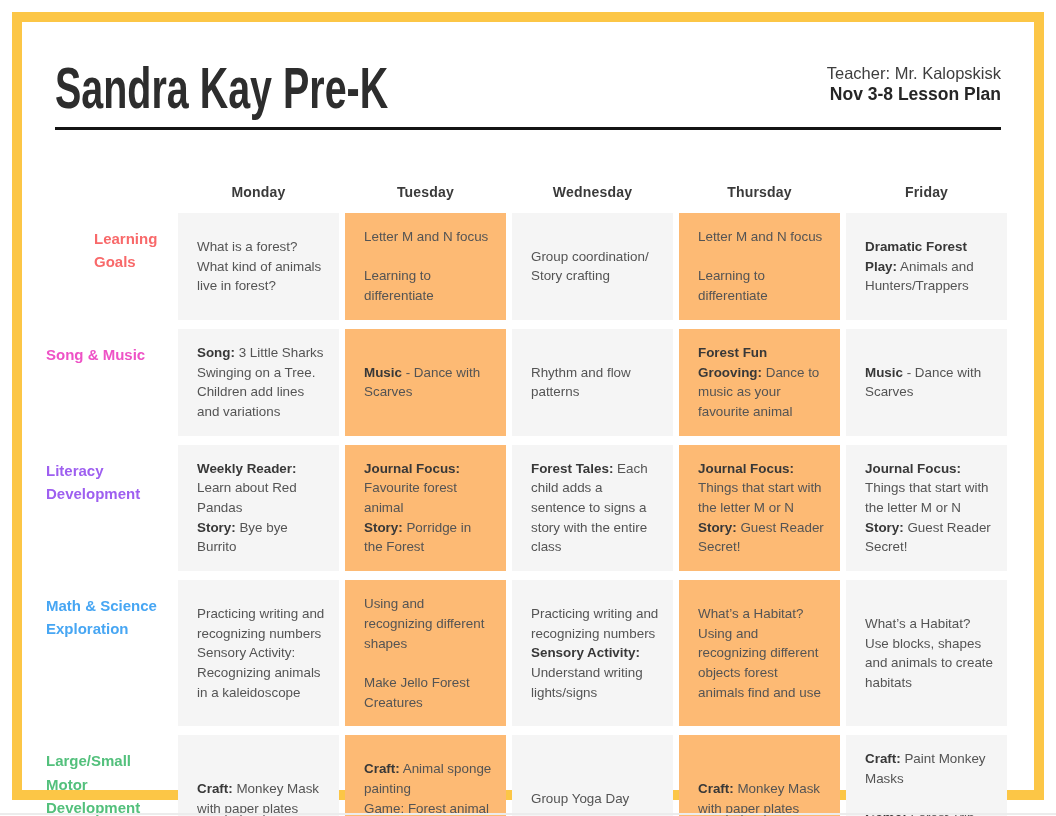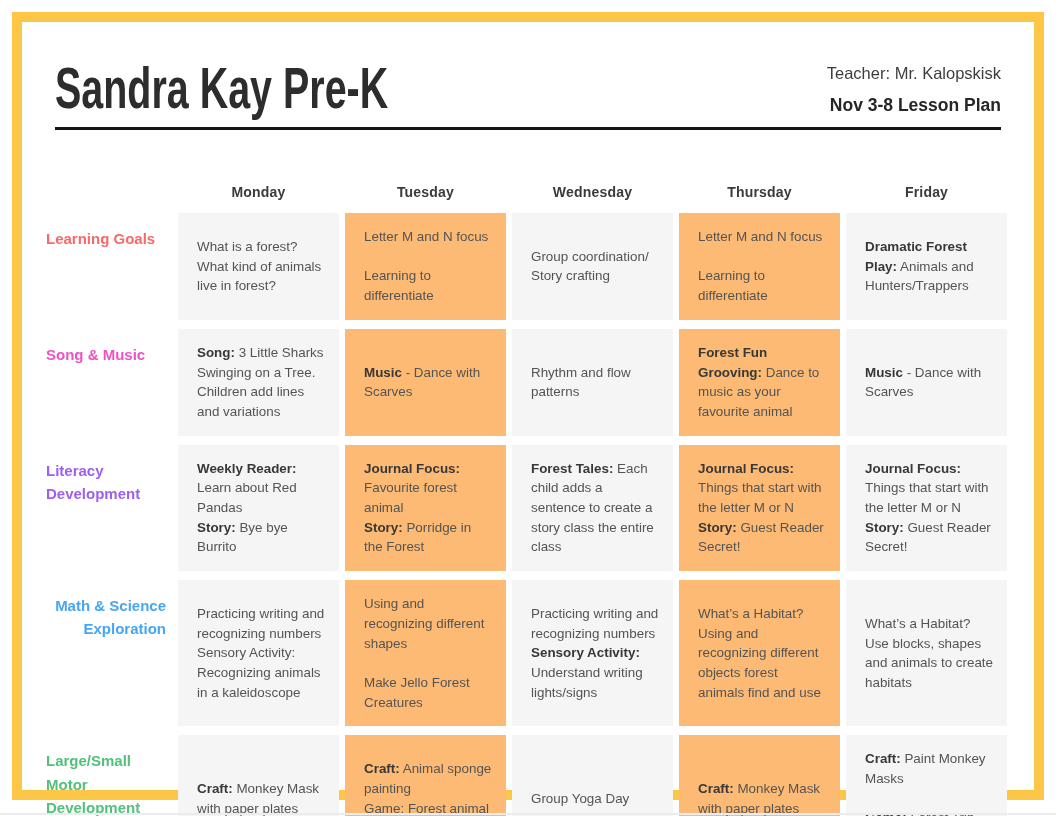--- a/index.html
+++ b/index.html
@@ -40,21 +40,21 @@
   }
   .teacher-line {
     font-size: 16.5px;
     color: #3e3e3e;
     margin-left: 20px;
   }
   .plan-line {
     font-size: 17.5px;
     font-weight: 700;
     color: #262626;
-    margin-top: 12px;
+    margin-top: 1px;
   }
   .divider {
     position: absolute;
     left: 55px; top: 127px;
     width: 946px; height: 3px;
     background: #141414;
   }
   .grid {
     position: absolute;
     left: 46px; top: 184px;
@@ -115,33 +115,33 @@
 
 <div class="divider"></div>
 
 <div class="grid" id="lesson-grid">
   <div class="spacer"></div>
 <div class="day-header">Monday</div>
     <div class="day-header">Tuesday</div>
     <div class="day-header">Wednesday</div>
     <div class="day-header">Thursday</div>
     <div class="day-header">Friday</div>
-    <div class="lesson-row"><div class="row-label" style="color: rgb(248, 105, 106);">Learning Goals</div><div class="cell r0"><div><span>What is a forest?
+    <div class="lesson-row"><div class="row-label" style="color: rgb(248, 105, 106); margin-left: 48px;">Learning Goals</div><div class="cell r0"><div><span>What is a forest?
 What kind of animals live in forest?</span></div></div><div class="cell r0 alt"><div><span>Letter M and N focus
 
 Learning to differentiate</span></div></div><div class="cell r0"><div><span>Group coordination/ Story crafting</span></div></div><div class="cell r0 alt"><div><span>Letter M and N focus
 
 Learning to differentiate</span></div></div><div class="cell r0"><div><b>Dramatic Forest Play:</b><span> Animals and Hunters/Trappers</span></div></div></div>
     <div class="lesson-row"><div class="row-label" style="color: rgb(238, 82, 198);">Song &amp; Music</div><div class="cell r1"><div><b>Song:</b><span> 3 Little Sharks Swinging on a Tree. Children add lines and variations</span></div></div><div class="cell r1 alt"><div><b>Music</b><span> - Dance with Scarves</span></div></div><div class="cell r1"><div><span>Rhythm and flow patterns</span></div></div><div class="cell r1 alt"><div><b>Forest Fun Grooving:</b><span> Dance to music as your favourite animal</span></div></div><div class="cell r1"><div><b>Music</b><span> - Dance with Scarves</span></div></div></div>
     <div class="lesson-row"><div class="row-label" style="color: rgb(158, 95, 240);">Literacy Development</div><div class="cell r2"><div><b>Weekly Reader:</b><span> Learn about Red Pandas
 </span><b>Story:</b><span> Bye bye Burrito</span></div></div><div class="cell r2 alt"><div><b>Journal Focus:</b><span> Favourite forest animal
-</span><b>Story:</b><span> Porridge in the Forest</span></div></div><div class="cell r2"><div><b>Forest Tales:</b><span> Each child adds a sentence to create a story class the entire class</span></div></div><div class="cell r2 alt"><div><b>Journal Focus:</b><span> Things that start with the letter M or N
+</span><b>Story:</b><span> Porridge in the Forest</span></div></div><div class="cell r2"><div><b>Forest Tales:</b><span> Each child adds a sentence to signs a story with the entire class</span></div></div><div class="cell r2 alt"><div><b>Journal Focus:</b><span> Things that start with the letter M or N
 </span><b>Story:</b><span> Guest Reader Secret!</span></div></div><div class="cell r2"><div><b>Journal Focus:</b><span> Things that start with the letter M or N
 </span><b>Story:</b><span> Guest Reader Secret!</span></div></div></div>
-    <div class="lesson-row"><div class="row-label" style="color: rgb(71, 166, 243); text-align: right;">Math &amp; Science Exploration</div><div class="cell r3"><div><span>Practicing writing and recognizing numbers
+    <div class="lesson-row"><div class="row-label" style="color: rgb(71, 166, 243);">Math &amp; Science Exploration</div><div class="cell r3"><div><span>Practicing writing and recognizing numbers
 Sensory Activity: Recognizing animals in a kaleidoscope</span></div></div><div class="cell r3 alt"><div><span>Using and recognizing different shapes
 
 Make Jello Forest Creatures</span></div></div><div class="cell r3"><div><span>Practicing writing and recognizing numbers
 </span><b>Sensory Activity:</b><span> Understand writing lights/signs</span></div></div><div class="cell r3 alt"><div><span>What’s a Habitat? Using and recognizing different objects forest animals find and use</span></div></div><div class="cell r3"><div><span>What’s a Habitat? Use blocks, shapes and animals to create habitats</span></div></div></div>
     <div class="lesson-row"><div class="row-label" style="color: rgb(83, 192, 124);">Large/Small Motor Development</div><div class="cell r4"><div><b>Craft:</b><span> Monkey Mask with paper plates</span></div></div><div class="cell r4 alt"><div><b>Craft:</b><span> Animal sponge painting
 Game: Forest animal trap tag</span></div></div><div class="cell r4"><div><span>Group Yoga Day</span></div></div><div class="cell r4 alt"><div><b>Craft:</b><span> Monkey Mask with paper plates</span></div></div><div class="cell r4"><div><b>Craft:</b><span> Paint Monkey Masks
 
 </span><b>Game:</b><span> Forest Trip - Parachute Play</span></div></div></div>
   </div>
 

